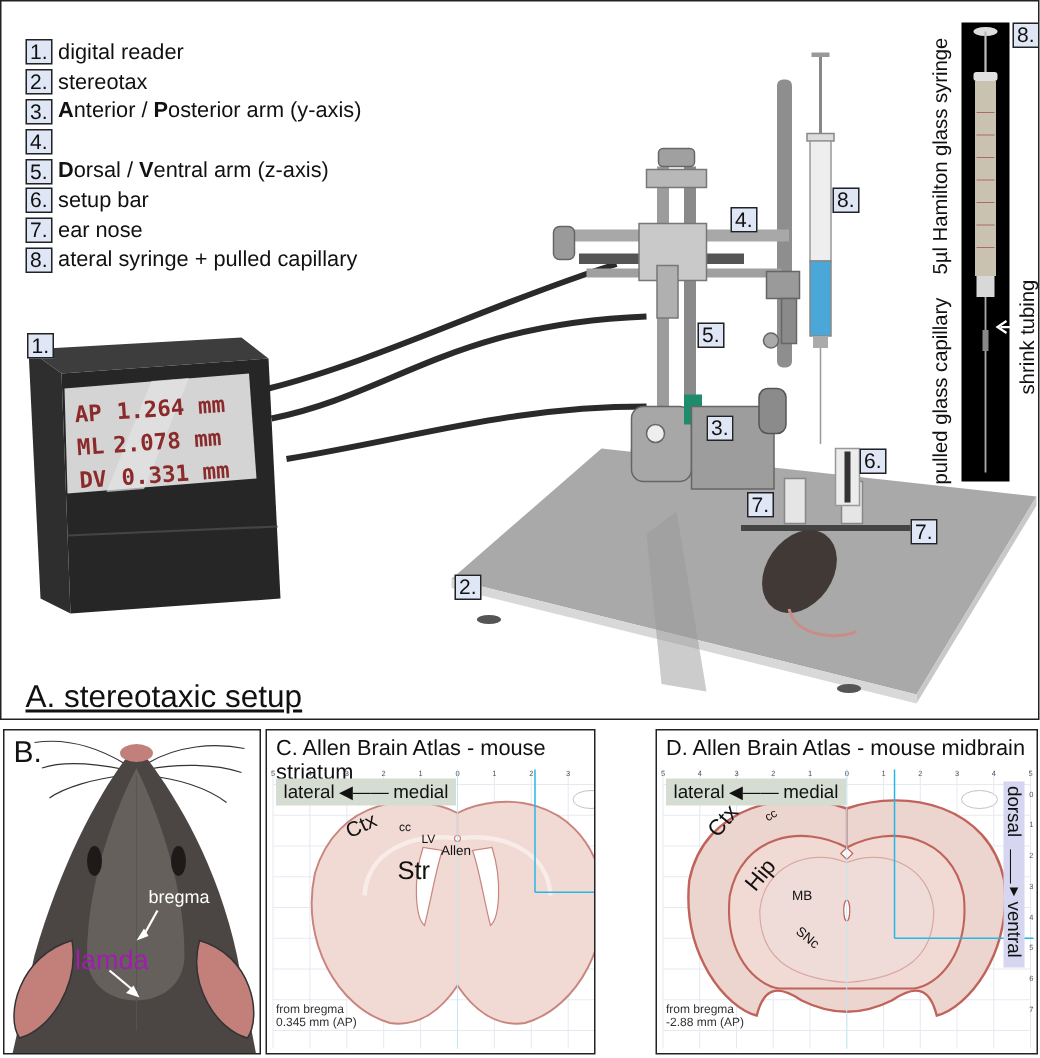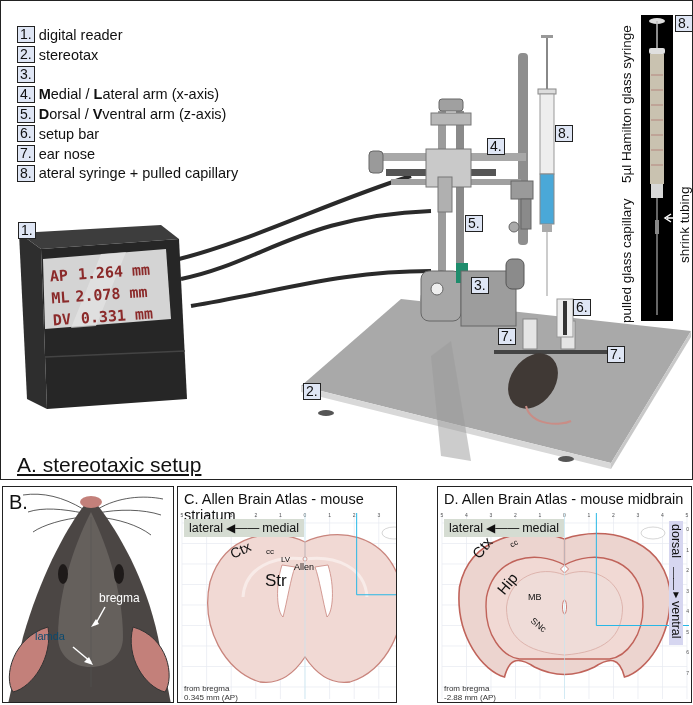--- a/index.html
+++ b/index.html
@@ -22,47 +22,47 @@
 
   .reader-screen-text { font-family: "DejaVu Sans Mono", monospace; fill: #8b2a2a; font-size: 15px; font-weight: bold; }
 
   .syringe-photo { position: absolute; left: 640px; top: 14px; width: 32px; height: 306px; background: #000; }
   .vert-label { position: absolute; font-size: 13.5px; white-space: nowrap; transform-origin: left top; transform: rotate(-90deg); }
 
   .sub-title { position: absolute; left: 6px; top: 4px; font-size: 14.5px; }
   .lat-med { position: absolute; left: 6px; top: 32px; width: 120px; height: 18px; background: #d5dcd2; font-size: 12.5px; display: flex; align-items: center; justify-content: space-between; padding: 0 5px; }
   .dv-bar { position: absolute; width: 14px; height: 124px; background: #d6d6f0; }
   .dv-text { position: absolute; font-size: 12.5px; transform: rotate(90deg); transform-origin: left top; white-space: nowrap; }
-  .from-bregma { position: absolute; left: 6px; bottom: 0; font-size: 8px; line-height: 9px; color: #333; }
+  .from-bregma { position: absolute; left: 6px; bottom: 16px; font-size: 8px; line-height: 9px; color: #333; }
   .region-label { position: absolute; color: #111; }
 </style>
 </head>
 <body>
 
 <div id="panel-a" class="panel">
 
   <div class="legend" id="legend">
       <div class="legend-item">
         <span class="numbox">1.</span>
         <span><span>digital reader</span></span>
       </div>
       <div class="legend-item">
         <span class="numbox">2.</span>
         <span><span>stereotax</span></span>
       </div>
       <div class="legend-item">
         <span class="numbox">3.</span>
+        <span><b>A</b><span>nterior / </span><b>P</b><span>osterior arm (y-axis)</span></span>
       </div>
       <div class="legend-item">
         <span class="numbox">4.</span>
-        <span><b>M</b><span>edial / </span><b>L</b><span>ateral arm (x-axis)</span></span>
       </div>
       <div class="legend-item">
         <span class="numbox">5.</span>
-        <span><b>D</b><span>orsal / </span><b>V</b><span>ventral arm (z-axis)</span></span>
+        <span><b>D</b><span>orsal / </span><b>V</b><span>entral arm (z-axis)</span></span>
       </div>
       <div class="legend-item">
         <span class="numbox">6.</span>
         <span><span>setup bar</span></span>
       </div>
       <div class="legend-item">
         <span class="numbox">7.</span>
         <span><span>ear nose</span></span>
       </div>
       <div class="legend-item">
@@ -209,21 +209,21 @@
     <path d="M45 140 C 10 150, 0 190, 10 205 C 30 200, 50 170, 45 140 Z" fill="#c3807a" stroke="#333"></path>
     <path d="M130 140 C 165 150, 172 190, 162 205 C 142 200, 122 170, 130 140 Z" fill="#c3807a" stroke="#333"></path>
     <line x1="88" y1="30" x2="88" y2="200" stroke="#555" stroke-width="0.6"></line>
     <path d="M102 120 L 92 138" stroke="#fff" stroke-width="1.5"></path>
     <path d="M88 140 L 93 132 L 96 137 Z" fill="#fff"></path>
     <path d="M70 160 L 88 175" stroke="#fff" stroke-width="1.5"></path>
     <path d="M90 178 L 81 175 L 86 170 Z" fill="#fff"></path>
   </svg>
   <div class="region-label" style="left:6px;top:4px;font-size:20px;">B.</div>
   <div class="region-label" style="left:96px;top:104px;font-size:12px;color:#fff">bregma</div>
-  <div class="region-label" style="left:32px;top:143px;font-size:11px;color:#0c4a6e">lamda</div>
+  <div class="region-label" style="left:47px;top:143px;font-size:18px;color:#a21caf">lamda</div>
 </div>
 
 <div id="panel-c" class="panel">
   <svg id="atlas-c" width="256" height="217" style="position:absolute;left:0;top:0">
       <line x1="4" y1="26" x2="4" y2="212" stroke="#e6eaf0" stroke-width="0.7"></line>
       <line x1="28.6" y1="26" x2="28.6" y2="212" stroke="#e6eaf0" stroke-width="0.7"></line>
       <line x1="53.2" y1="26" x2="53.2" y2="212" stroke="#e6eaf0" stroke-width="0.7"></line>
       <line x1="77.80000000000001" y1="26" x2="77.80000000000001" y2="212" stroke="#e6eaf0" stroke-width="0.7"></line>
       <line x1="102.4" y1="26" x2="102.4" y2="212" stroke="#e6eaf0" stroke-width="0.7"></line>
       <line x1="127" y1="26" x2="127" y2="212" stroke="#e6eaf0" stroke-width="0.7"></line>

